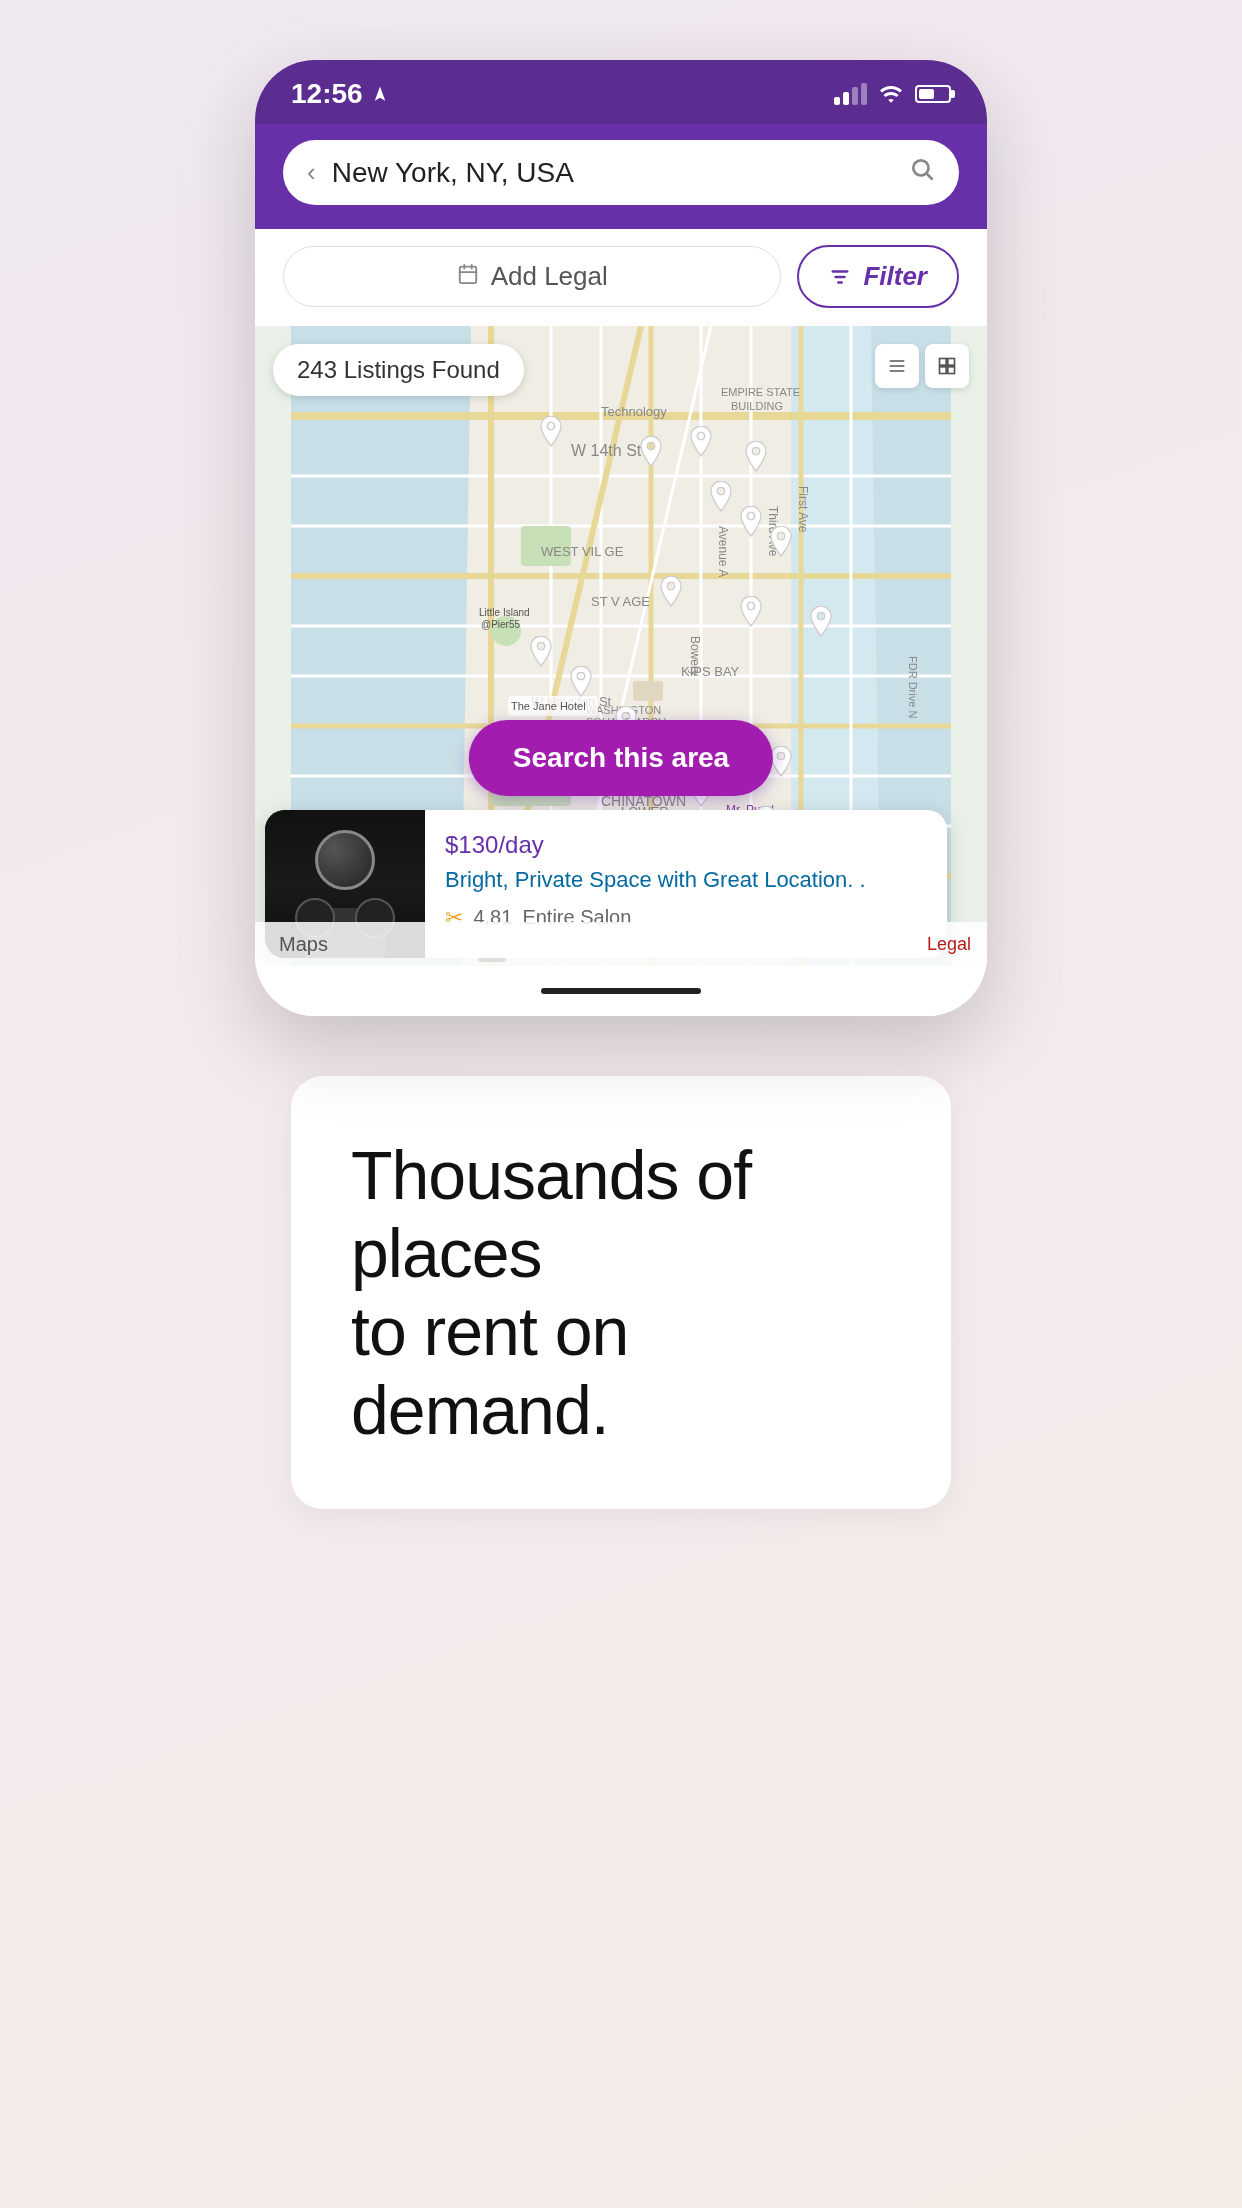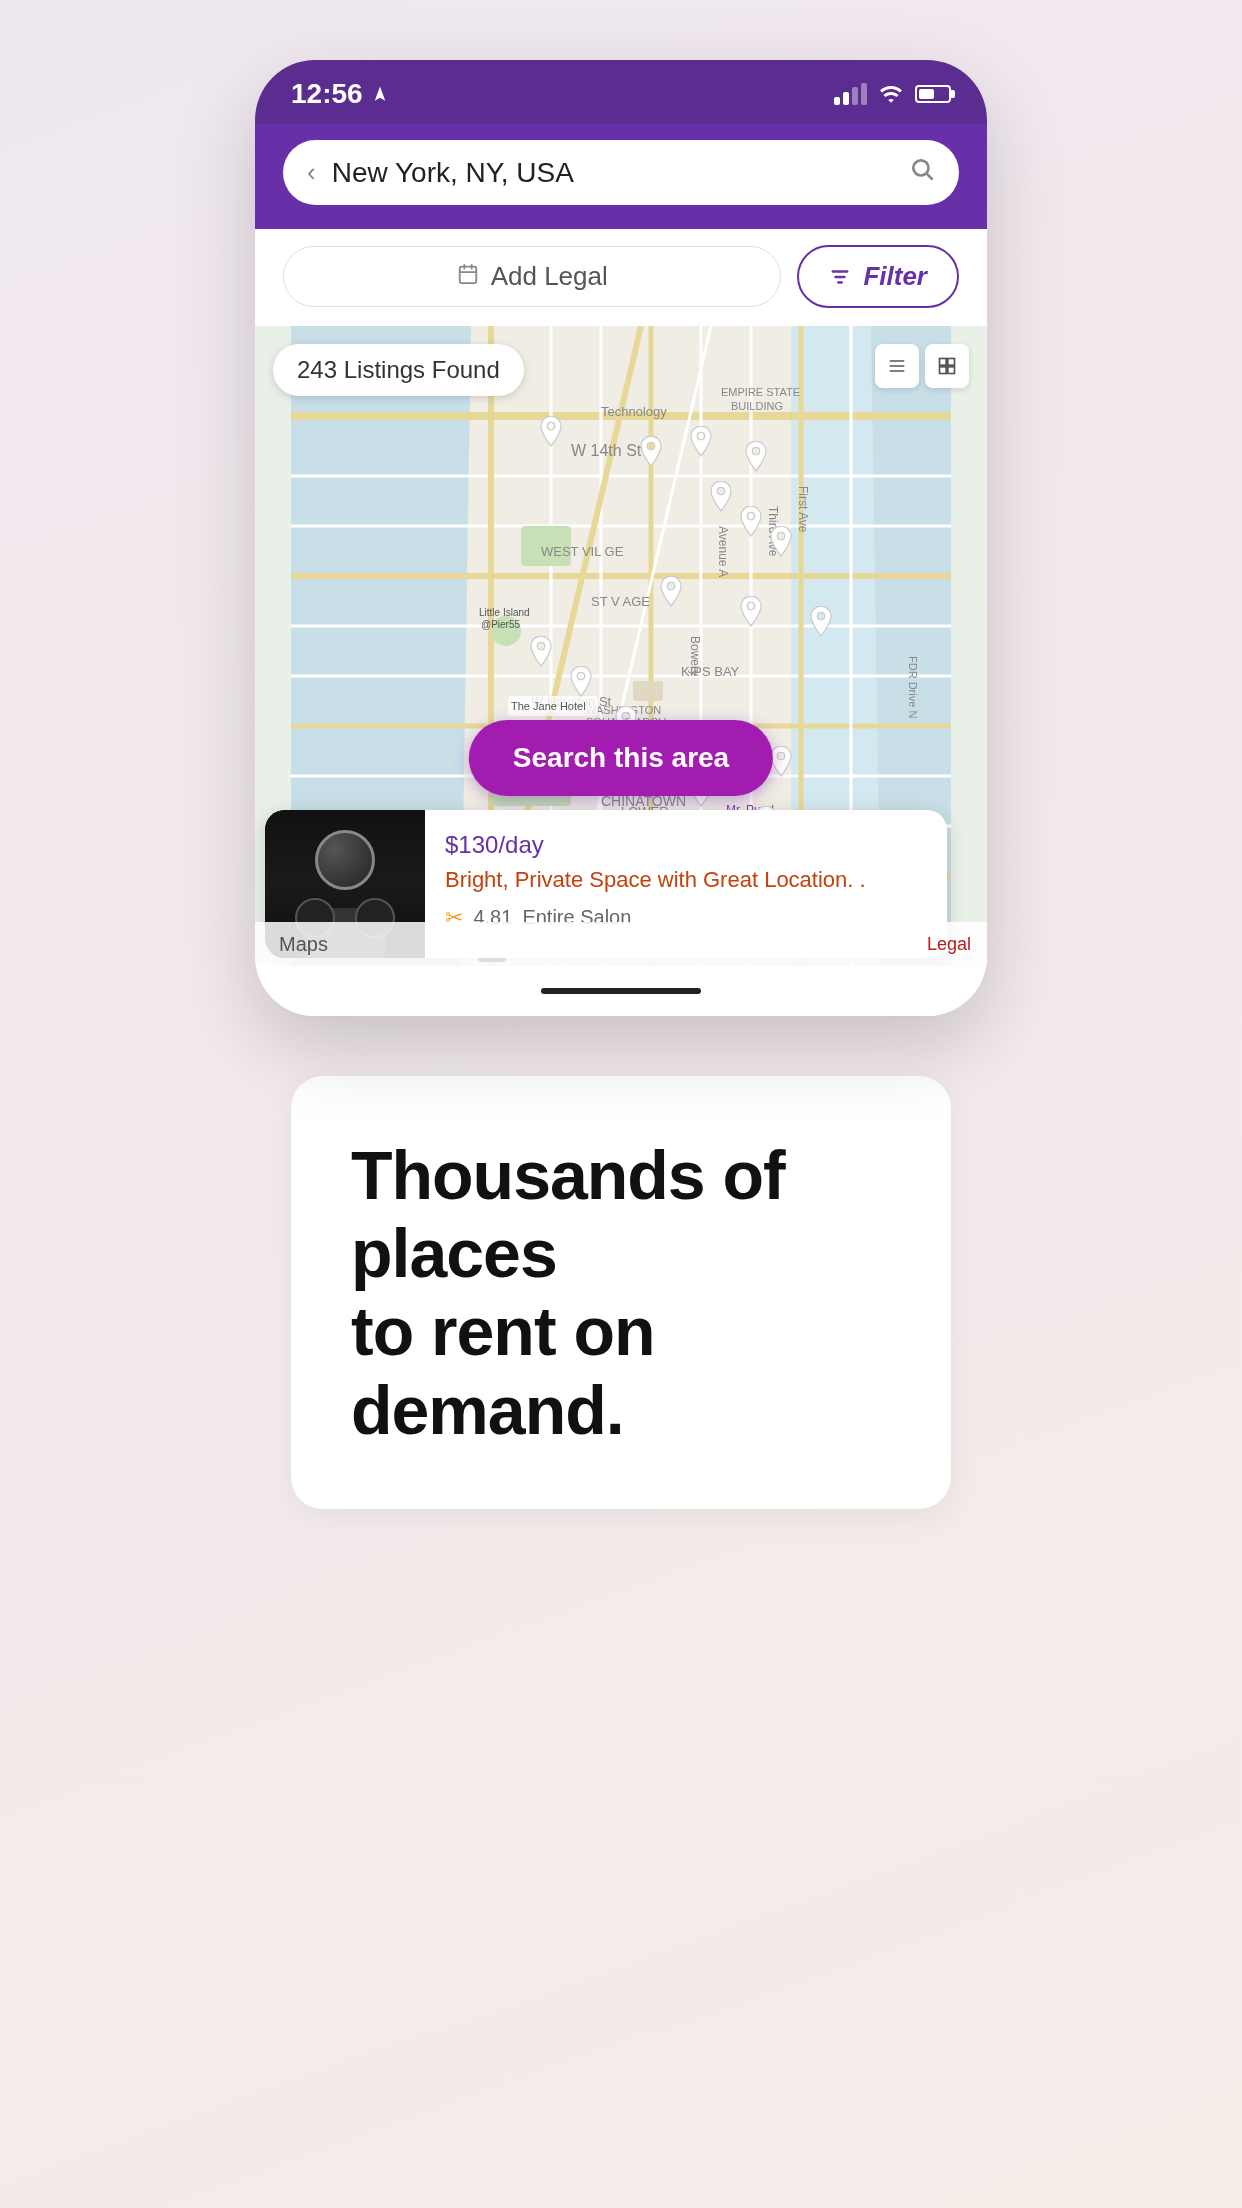--- a/index.html
+++ b/index.html
@@ -312,21 +312,21 @@
       color: #6830a8;
       margin-bottom: 6px;
     }
     .listing-price span {
       font-weight: 400;
       color: #6830a8;
       font-size: 24px;
     }
     .listing-name {
       font-size: 22px;
-      color: #c2410c;
+      color: #0369a1;
       margin-bottom: 10px;
       line-height: 1.3;
     }
     .listing-meta {
       display: flex;
       align-items: center;
       gap: 10px;
       font-size: 20px;
       color: #666;
     }
@@ -382,21 +382,21 @@
     .promo-section {
       margin-top: 60px;
       background: #fff;
       border-radius: 32px;
       width: 660px;
       padding: 60px 60px;
       box-shadow: 0 8px 30px rgba(0,0,0,0.06);
     }
     .promo-text {
       font-size: 68px;
-      font-weight: 700;
+      font-weight: 400;
       color: #111;
       line-height: 1.15;
       letter-spacing: -1px;
     }
   </style>
 </head>
 <body>
 
 <div class="phone-shell">
 

